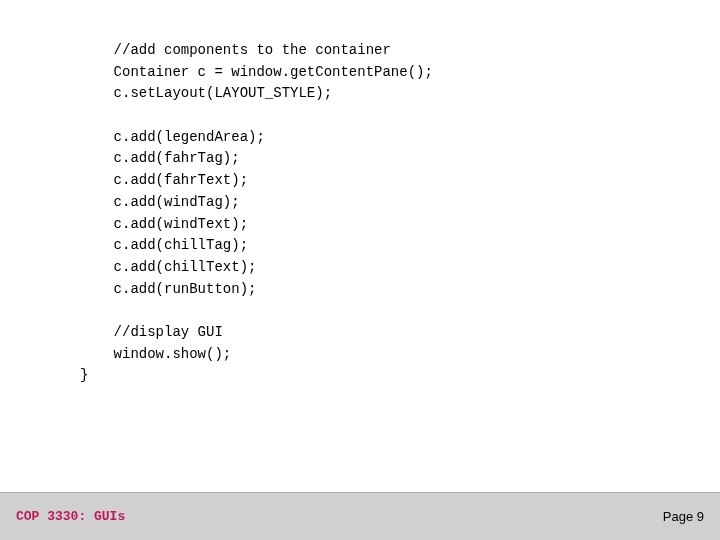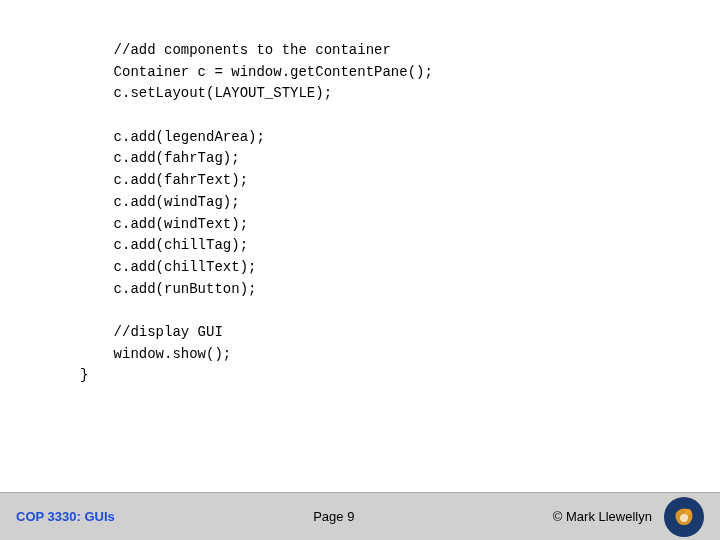--- a/index.html
+++ b/index.html
@@ -38,23 +38,23 @@
       height: 48px;
       background: #d0d0d0;
       display: flex;
       align-items: center;
       justify-content: space-between;
       padding: 0 16px;
       border-top: 1px solid #aaaaaa;
     }
 
     .footer-left {
-      font-family: Liberation Sans, sans-serif;
+      font-family: Liberation Mono, monospace;
       font-size: 13px;
-      color: #1d4ed8;
+      color: #be185d;
       font-weight: bold;
     }
 
     .footer-center {
       font-family: Liberation Sans, sans-serif;
       font-size: 13px;
       color: #000000;
     }
 
     .footer-right {
@@ -98,24 +98,13 @@
     c.add(runButton);
 
     //display GUI
     window.show();
 }</pre>
 </div>
 
 <div class="footer">
   <span class="footer-left">COP 3330:  GUIs</span>
   <span class="footer-center">Page 9</span>
-  <div class="footer-right-group">
-    <span class="footer-right">© Mark Llewellyn</span>
-    <div class="footer-logo">
-      <svg width="36" height="36" viewBox="0 0 36 36">
-        <circle cx="18" cy="18" r="18" fill="#1a3a6e"></circle>
-        <path d="M10 14 Q14 8 22 10 Q28 12 26 20 Q24 26 18 26 Q12 26 10 20 Q9 17 10 14Z" fill="#f0a020" opacity="0.9"></path>
-        <path d="M14 18 Q16 14 20 15 Q23 16 22 20 Q21 23 18 23 Q15 23 14 20Z" fill="#ffffff" opacity="0.7"></path>
-        <circle cx="22" cy="13" r="3" fill="#f0a020"></circle>
-      </svg>
-    </div>
-  </div>
 </div>
 
 </body></html>

